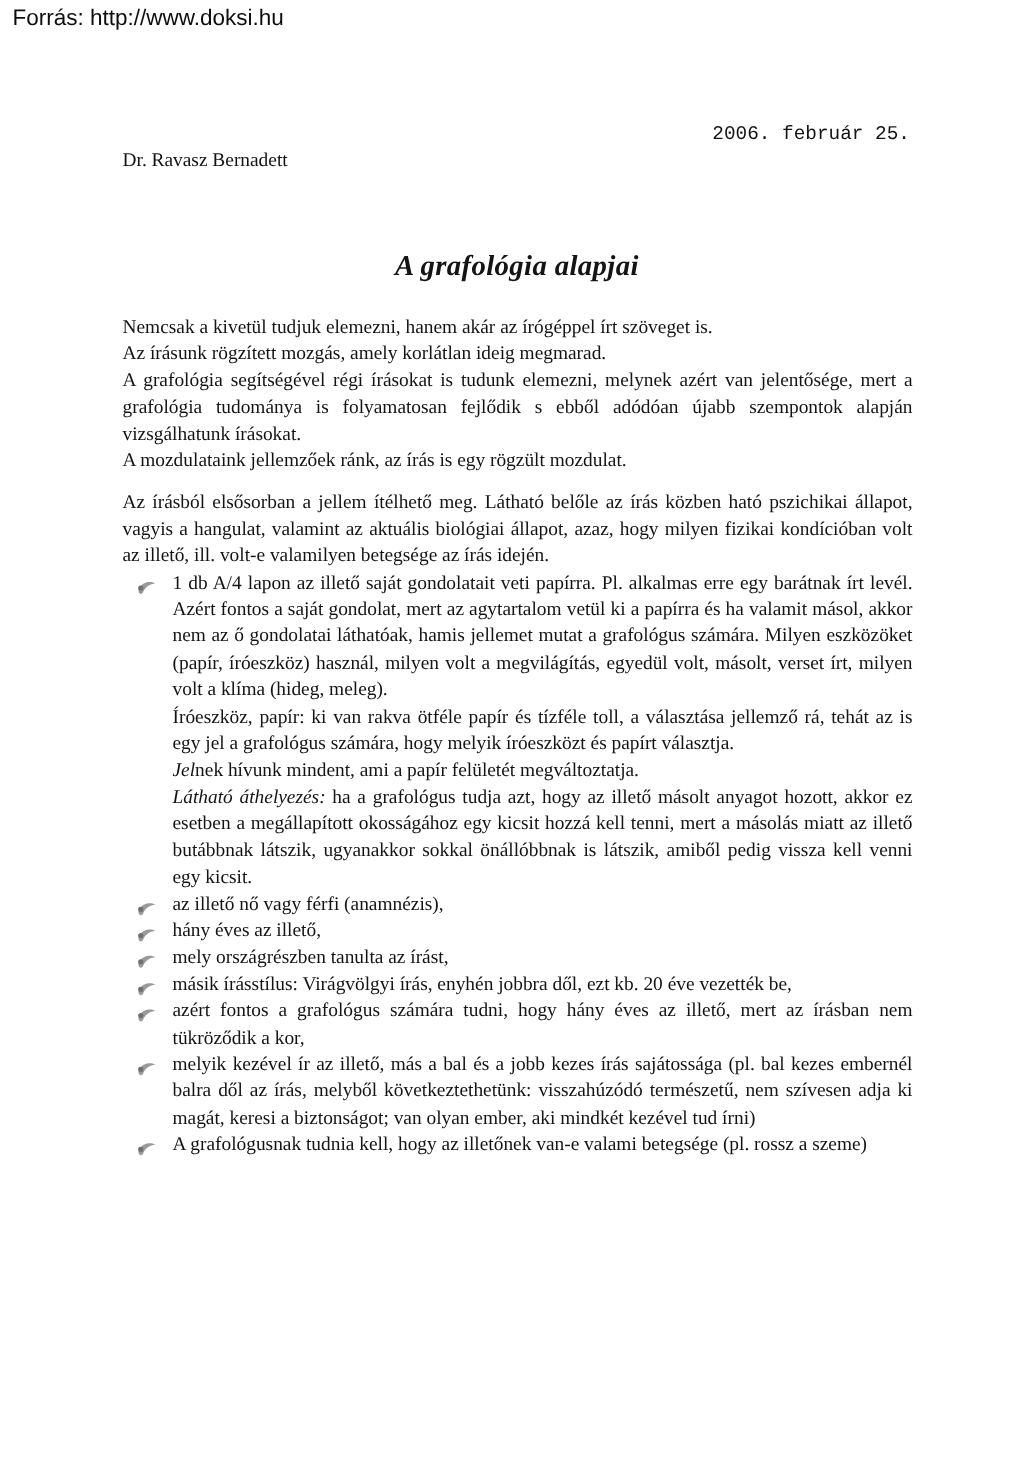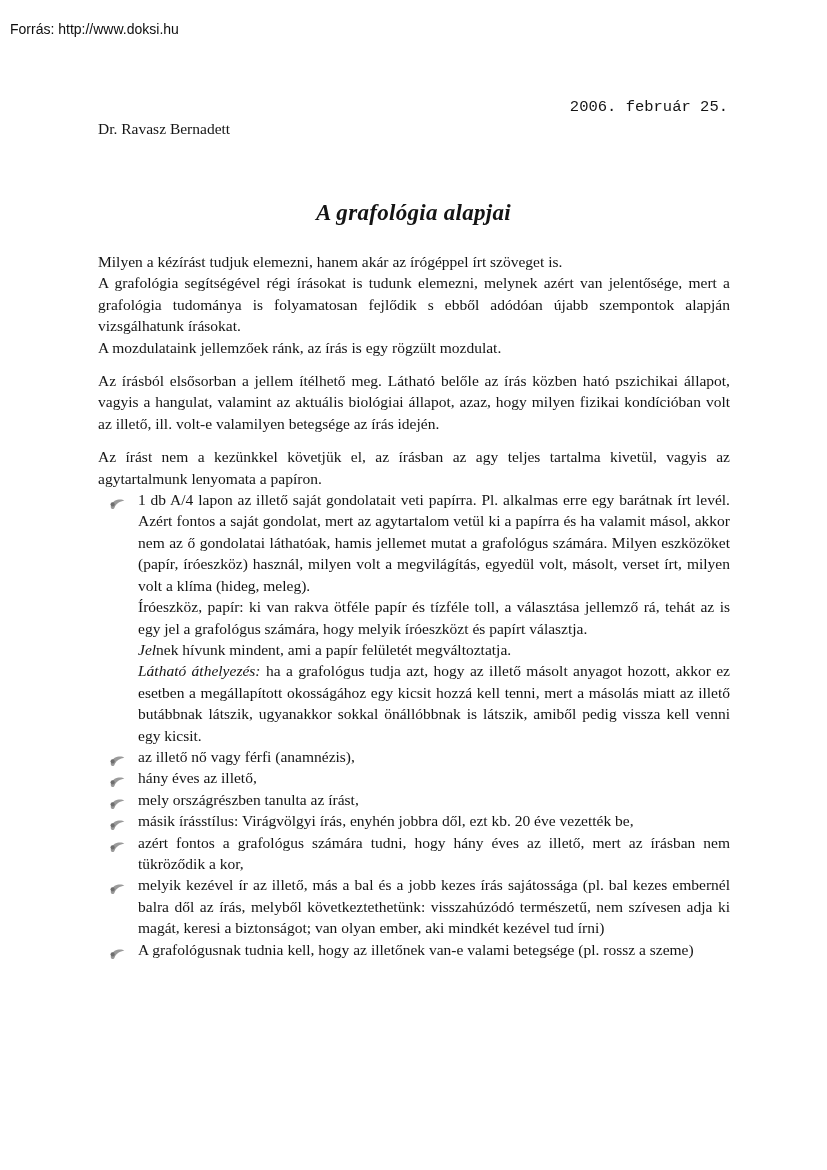--- a/index.html
+++ b/index.html
@@ -11,23 +11,23 @@
     background: #ffffff;
     color: #141414;
     font-family: "Liberation Serif", "DejaVu Serif", serif;
     font-size: 15.5px;
     line-height: 21.4px;
     overflow: hidden;
   }
   .source-header {
     position: absolute;
     left: 10px;
-    top: 22px;
+    top: 7px;
     font-family: "Liberation Sans", "DejaVu Sans", sans-serif;
-    font-size: 14px;
+    font-size: 18px;
     line-height: 15px;
     color: #0d0d0d;
   }
   .date-line {
     position: absolute;
     top: 97px;
     right: 99px;
     text-align: right;
     font-family: Liberation Mono, monospace;
   }
@@ -84,27 +84,27 @@
   <div class="source-header">Forrás: http://www.doksi.hu</div>
 
   <div class="date-line">2006. február 25.</div>
 
   <div class="author-line">Dr. Ravasz Bernadett</div>
 
   <h1 class="doc-title">A grafológia alapjai</h1>
 
   <div class="content">
 
-    <div class="para">Milyen a kézírást tudjuk elemezni, hanem akár az írógéppel írt szöveget is.</div>
+    <div class="para">Nemcsak a kivetül tudjuk elemezni, hanem akár az írógéppel írt szöveget is.</div>
+    <div class="para">Az írásunk rögzített mozgás, amely korlátlan ideig megmarad.</div>
     <div class="para">A grafológia segítségével régi írásokat is tudunk elemezni, melynek azért van jelentősége, mert a grafológia tudománya is folyamatosan fejlődik s ebből adódóan újabb szempontok alapján vizsgálhatunk írásokat.</div>
     <div class="para">A mozdulataink jellemzőek ránk, az írás is egy rögzült mozdulat.</div>
 
     <div class="para spaced">Az írásból elsősorban a jellem ítélhető meg. Látható belőle az írás közben ható pszichikai állapot, vagyis a hangulat, valamint az aktuális biológiai állapot, azaz, hogy milyen fizikai kondícióban volt az illető, ill. volt-e valamilyen betegsége az írás idején.</div>
 
-    <div class="para spaced">Az írást nem a kezünkkel követjük el, az írásban az agy teljes tartalma kivetül, vagyis az agytartalmunk lenyomata a papíron.</div>
 
 
     <ul class="bullet-list">
 
       <li>
         <span class="bullet-icon">
           <svg width="15" height="11" viewBox="0 0 15 11" xmlns="http://www.w3.org/2000/svg">
             <path d="M0.8,7.2 C1.6,3.6 4.8,1.1 8.8,0.6 C11.0,0.3 13.3,0.9 14.3,1.7 C9.9,2.1 6.2,4.5 4.6,8.4 C4.1,9.8 3.0,10.5 1.9,9.9 C1.1,9.4 0.6,8.3 0.8,7.2 Z" fill="#9a9a9a"></path>
             <circle cx="2.6" cy="5.4" r="2.1" fill="#6f6f6f"></circle>
           </svg>

